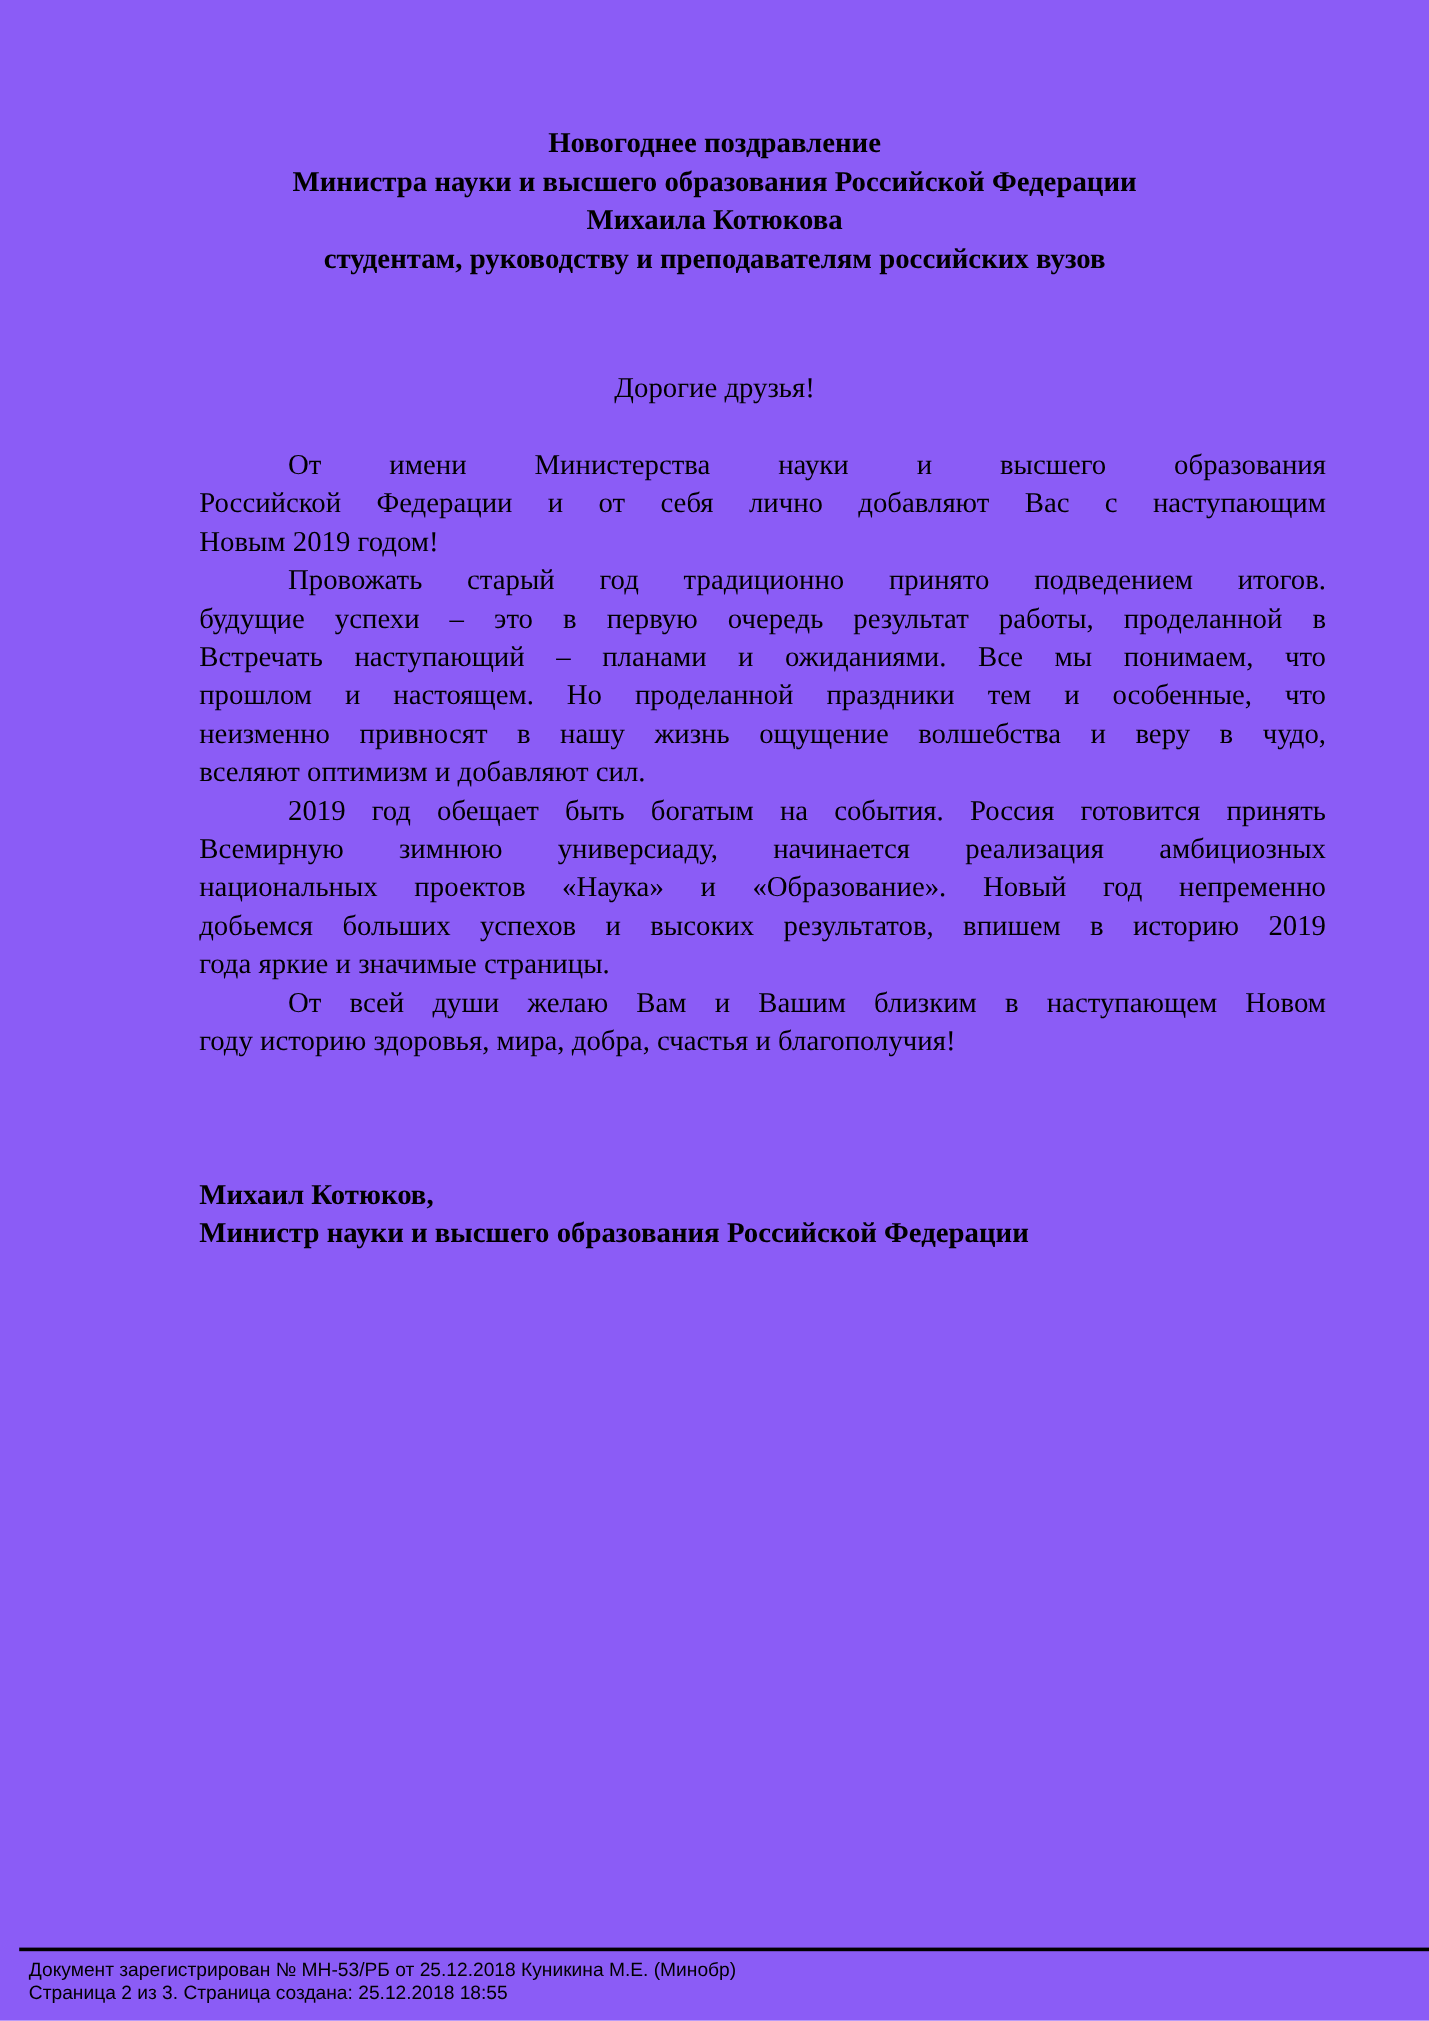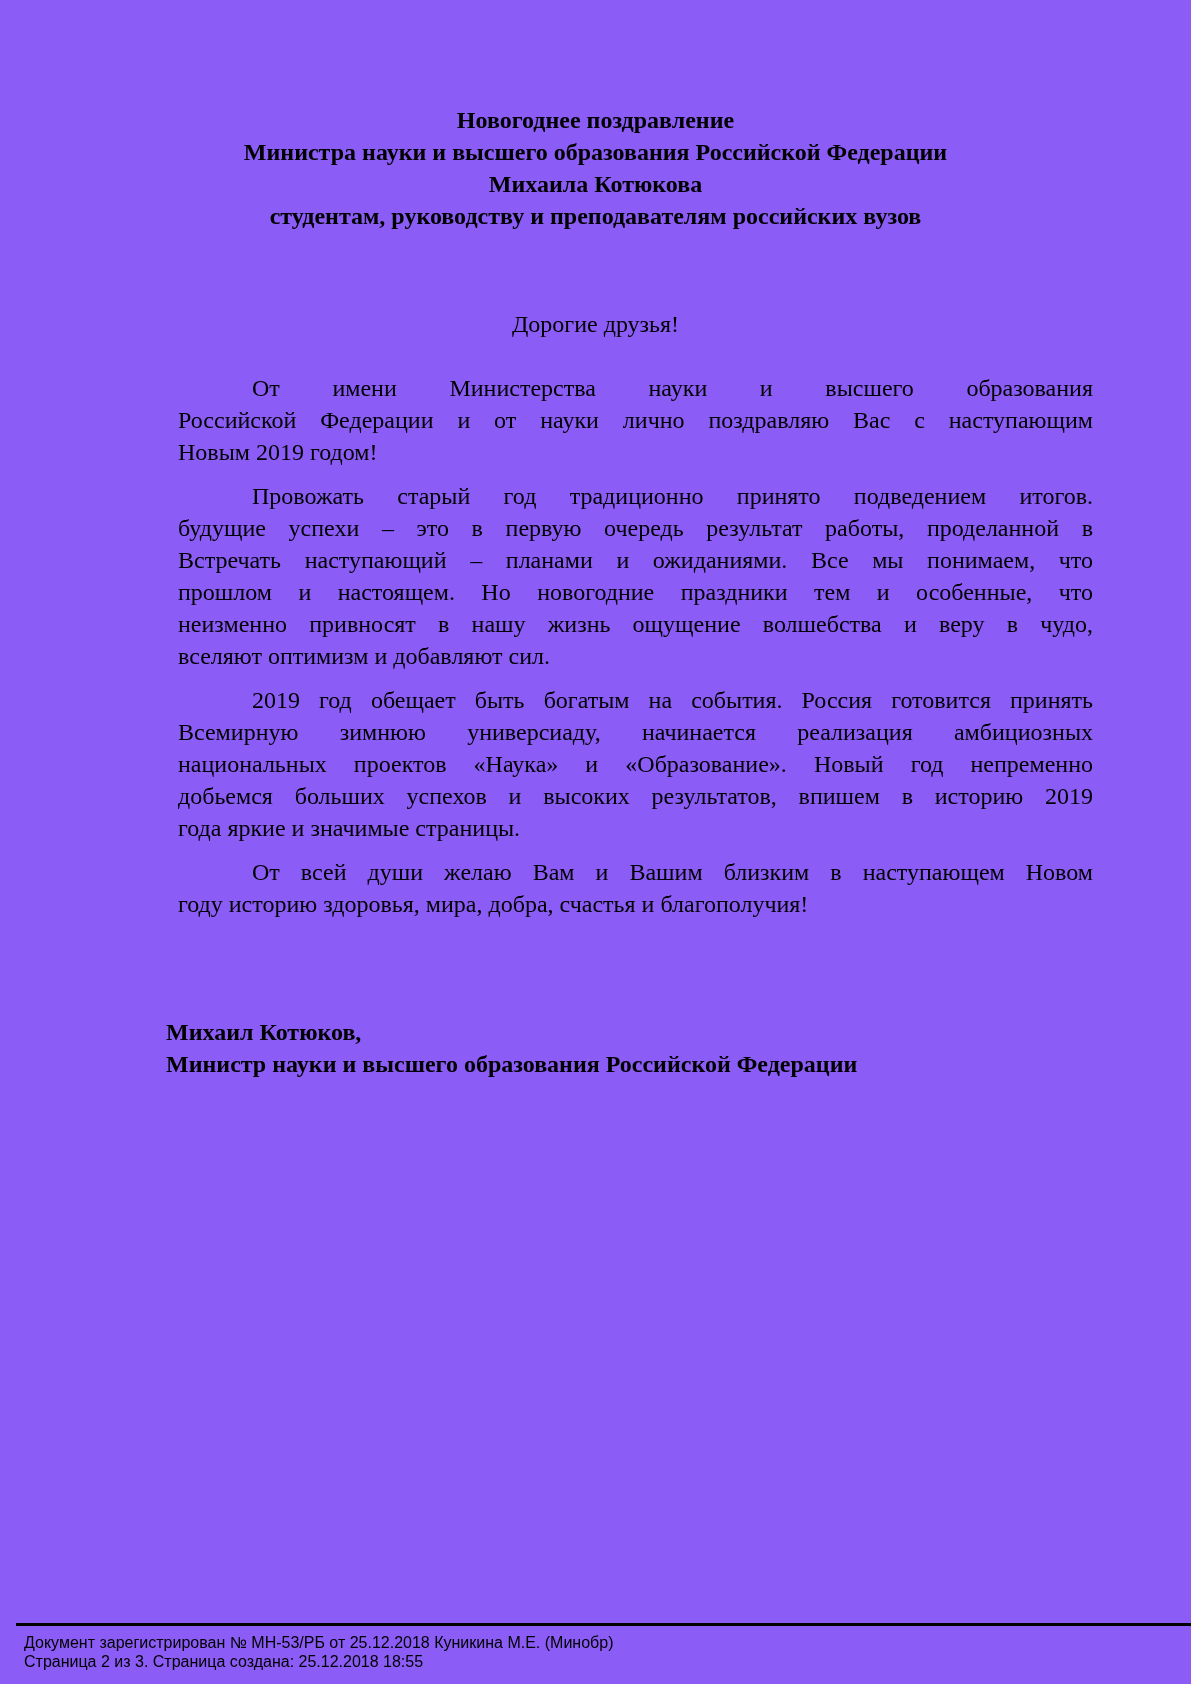--- a/index.html
+++ b/index.html
@@ -26,21 +26,21 @@
     font-weight: bold;
     margin-right: 80px;
   }
   .title-block .line { text-align: center; }
   .salutation {
     margin-top: 76px;
     margin-right: 80px;
     text-align: center;
   }
   .body-block { margin-top: 32px; }
-  .para { margin: 12px; }
+  .para { margin: 0; }
   .para .line {
     text-align: justify;
     text-align-last: justify;
   }
   .para .line.first { text-indent: 74px; }
   .para .line.last { text-align-last: left; }
   .signature-block {
     margin-top: 96px;
     font-weight: bold;
   }
@@ -68,28 +68,28 @@
         <div class="line">Министра науки и высшего образования Российской Федерации</div>
         <div class="line">Михаила Котюкова</div>
         <div class="line last">студентам, руководству и преподавателям российских вузов</div>
       </div>
 
     <div class="salutation">Дорогие друзья!</div>
 
     <div class="body-block">
       <div class="para">
           <div class="line first">От имени Министерства науки и высшего образования</div>
-          <div class="line">Российской Федерации и от науки лично поздравляю Вас с наступающим</div>
+          <div class="line">Российской Федерации и от себя лично добавляют Вас с наступающим</div>
           <div class="line last">Новым 2019 годом!</div>
         </div>
       <div class="para">
           <div class="line first">Провожать старый год традиционно принято подведением итогов.</div>
           <div class="line">будущие успехи – это в первую очередь результат работы, проделанной в</div>
           <div class="line">Встречать наступающий – планами и ожиданиями. Все мы понимаем, что</div>
-          <div class="line">прошлом и настоящем. Но новогодние праздники тем и особенные, что</div>
+          <div class="line">прошлом и настоящем. Но проделанной праздники тем и особенные, что</div>
           <div class="line">неизменно привносят в нашу жизнь ощущение волшебства и веру в чудо,</div>
           <div class="line last">вселяют оптимизм и добавляют сил.</div>
         </div>
       <div class="para">
           <div class="line first">2019 год обещает быть богатым на события. Россия готовится принять</div>
           <div class="line">Всемирную зимнюю универсиаду, начинается реализация амбициозных</div>
           <div class="line">национальных проектов «Наука» и «Образование». Новый год непременно</div>
           <div class="line">добьемся больших успехов и высоких результатов, впишем в историю 2019</div>
           <div class="line last">года яркие и значимые страницы.</div>
         </div>

